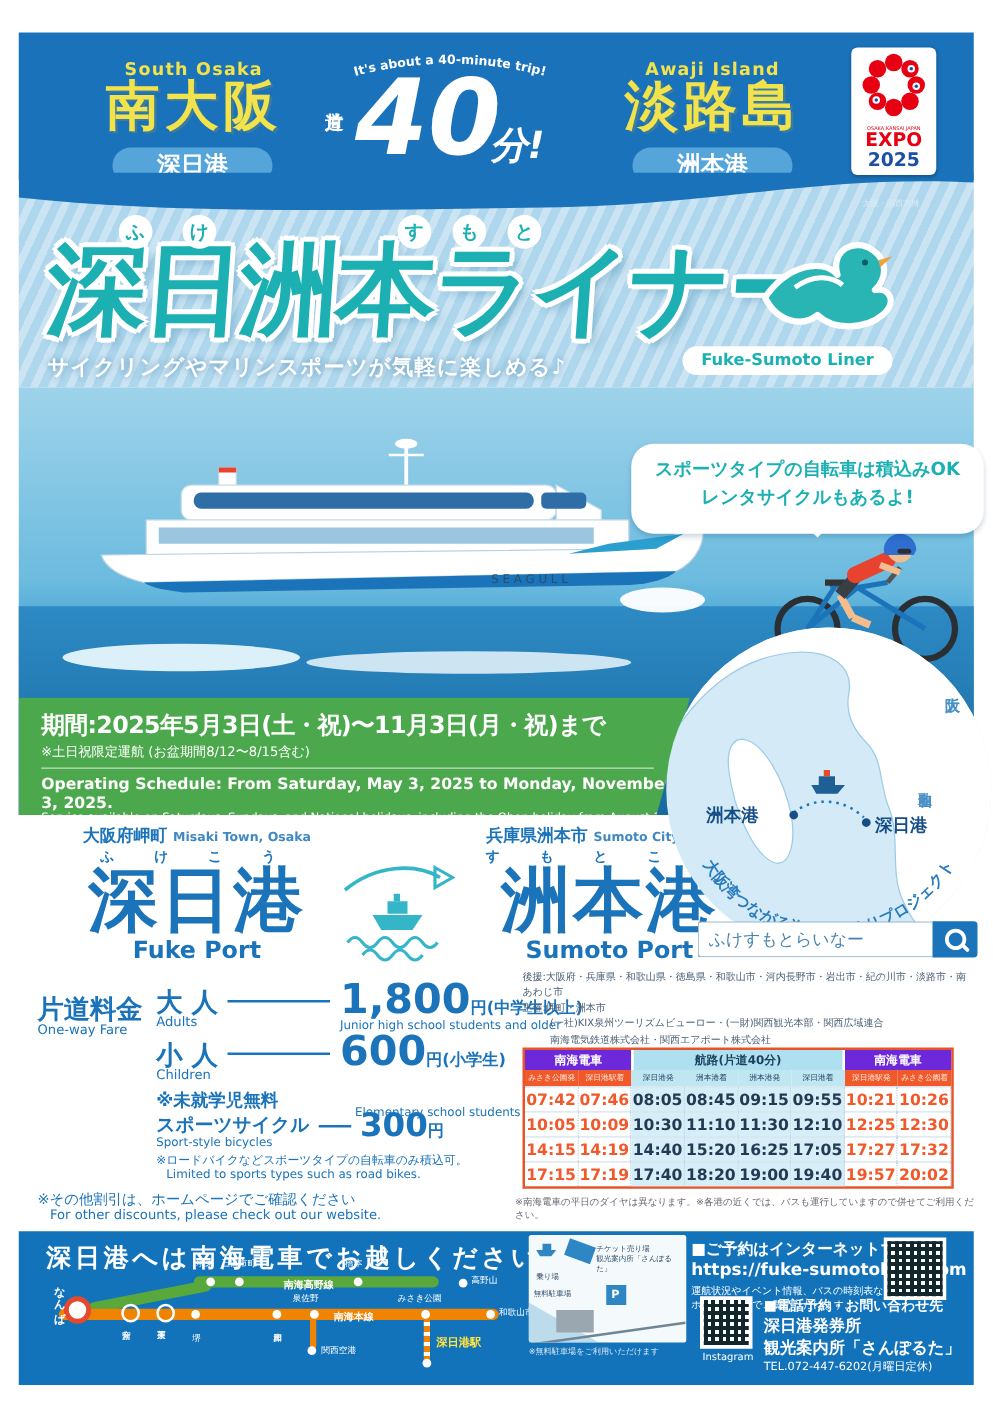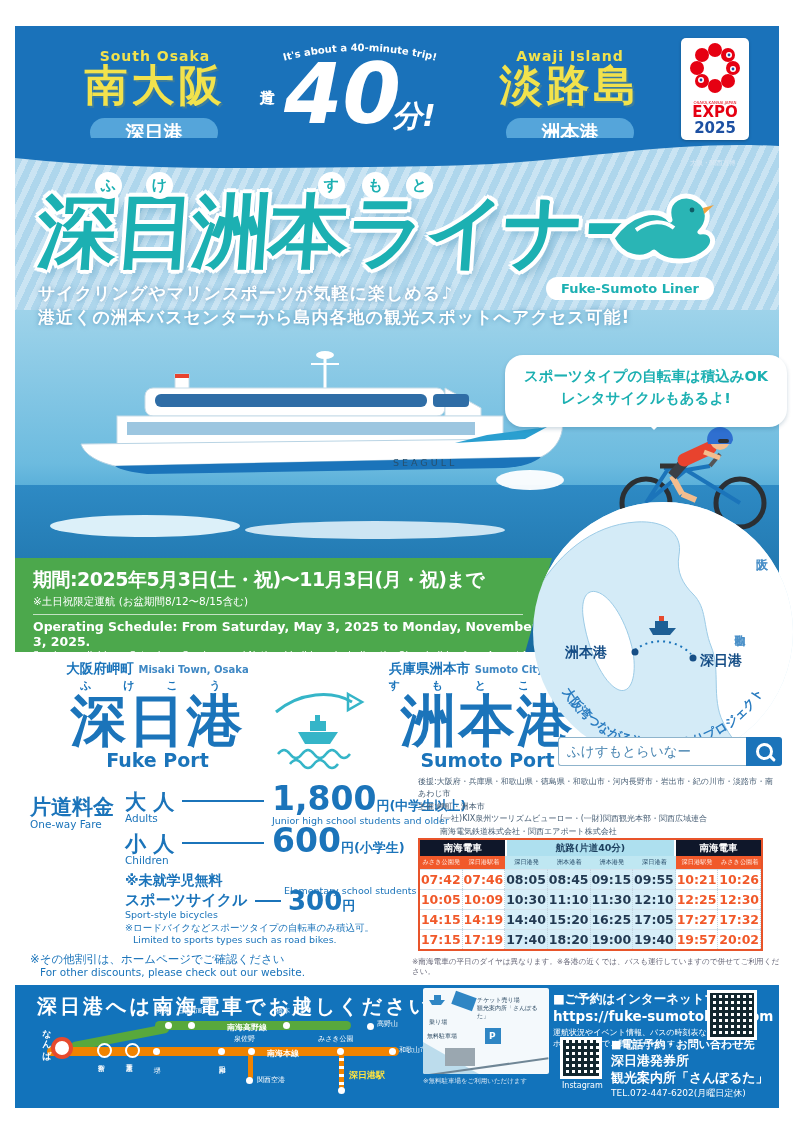--- a/index.html
+++ b/index.html
@@ -88,21 +88,21 @@
   .f-unit{font-size:13px;font-weight:bold;}
   .f-desc{font-size:9.5px;}
 
   
   .credits{left:418px;top:776px;width:362px;font-size:8px;color:#4a6076;line-height:1.55;}
 
   
   .tt{left:418px;top:838px;width:341px;border:2px solid #e8542a;background:#fff;
       display:grid;grid-template-columns:repeat(8,1fr);z-index:5;}
   .tt .g{height:16px;font-size:9.5px;font-weight:bold;display:flex;align-items:center;justify-content:center;}
-  .g-train{grid-column:span 2;background:#0f172a;color:#fff;font-family:Liberation Serif, serif;}
+  .g-train{grid-column:span 2;background:#6d28d9;color:#fff;font-family:Liberation Serif, serif;}
   .g-ferry{grid-column:span 4;background:#aee0ef;color:#1c3f5e;border-left:2px solid #fff;border-right:2px solid #fff;}
   .tt .h{height:13px;font-size:6.2px;display:flex;align-items:center;justify-content:center;}
   .h-train{background:#f1592a;color:#ffe9df;}
   .h-ferry{background:#bfe7f2;color:#1c3f5e;}
   .tt .c{height:19px;font-size:12.5px;font-weight:bold;display:flex;align-items:center;justify-content:center;
          border-top:1px solid #d5e4ee;border-right:1px dotted #c2d4e0;}
   .c-train{color:#f1592a;}
   .c-ferry{background:#d6eef8;color:#233a52;}
   .tt-note{left:412px;top:957px;width:372px;font-size:7.6px;color:#667;}
 
@@ -199,21 +199,20 @@
     <circle cx="92" cy="24" r="2.4" fill="#0e5c66"></circle>
     <path d="M103,22 L114,19 L104,28 Z" fill="#f0a23c"></path>
   </svg>
   <div class="abs title-en" style="left:546px;top:277px;width:168px;">Fuke-Sumoto Liner</div>
 
   <div class="abs photo">
     <div class="sea"></div>
   </div>
 
   <div class="abs tag" style="left:38px;top:282px;">サイクリングやマリンスポーツが気軽に楽しめる♪</div>
-  <div class="abs tag" style="left:38px;top:306px;">港近くの洲本バスセンターから島内各地の観光スポットへアクセス可能!</div>
 
   <svg class="abs" style="left:25px;top:330px;z-index:2;" width="540" height="215">
     <ellipse cx="120" cy="196" rx="95" ry="11" fill="#e6f5fc" opacity="0.95"></ellipse>
     <ellipse cx="350" cy="200" rx="130" ry="9" fill="#dff0f9" opacity="0.9"></ellipse>
     <ellipse cx="505" cy="150" rx="34" ry="10" fill="#fff" opacity="0.95"></ellipse>
     <path d="M150,44 h14 v18 h-14 Z" fill="#fff" stroke="#c7dce8"></path>
     <rect x="150" y="44" width="14" height="4" fill="#e8432e"></rect>
     <line x1="300" y1="58" x2="300" y2="26" stroke="#fff" stroke-width="3"></line>
     <ellipse cx="300" cy="25" rx="9" ry="4" fill="#fff"></ellipse>
     <line x1="286" y1="34" x2="314" y2="34" stroke="#fff" stroke-width="2"></line>

